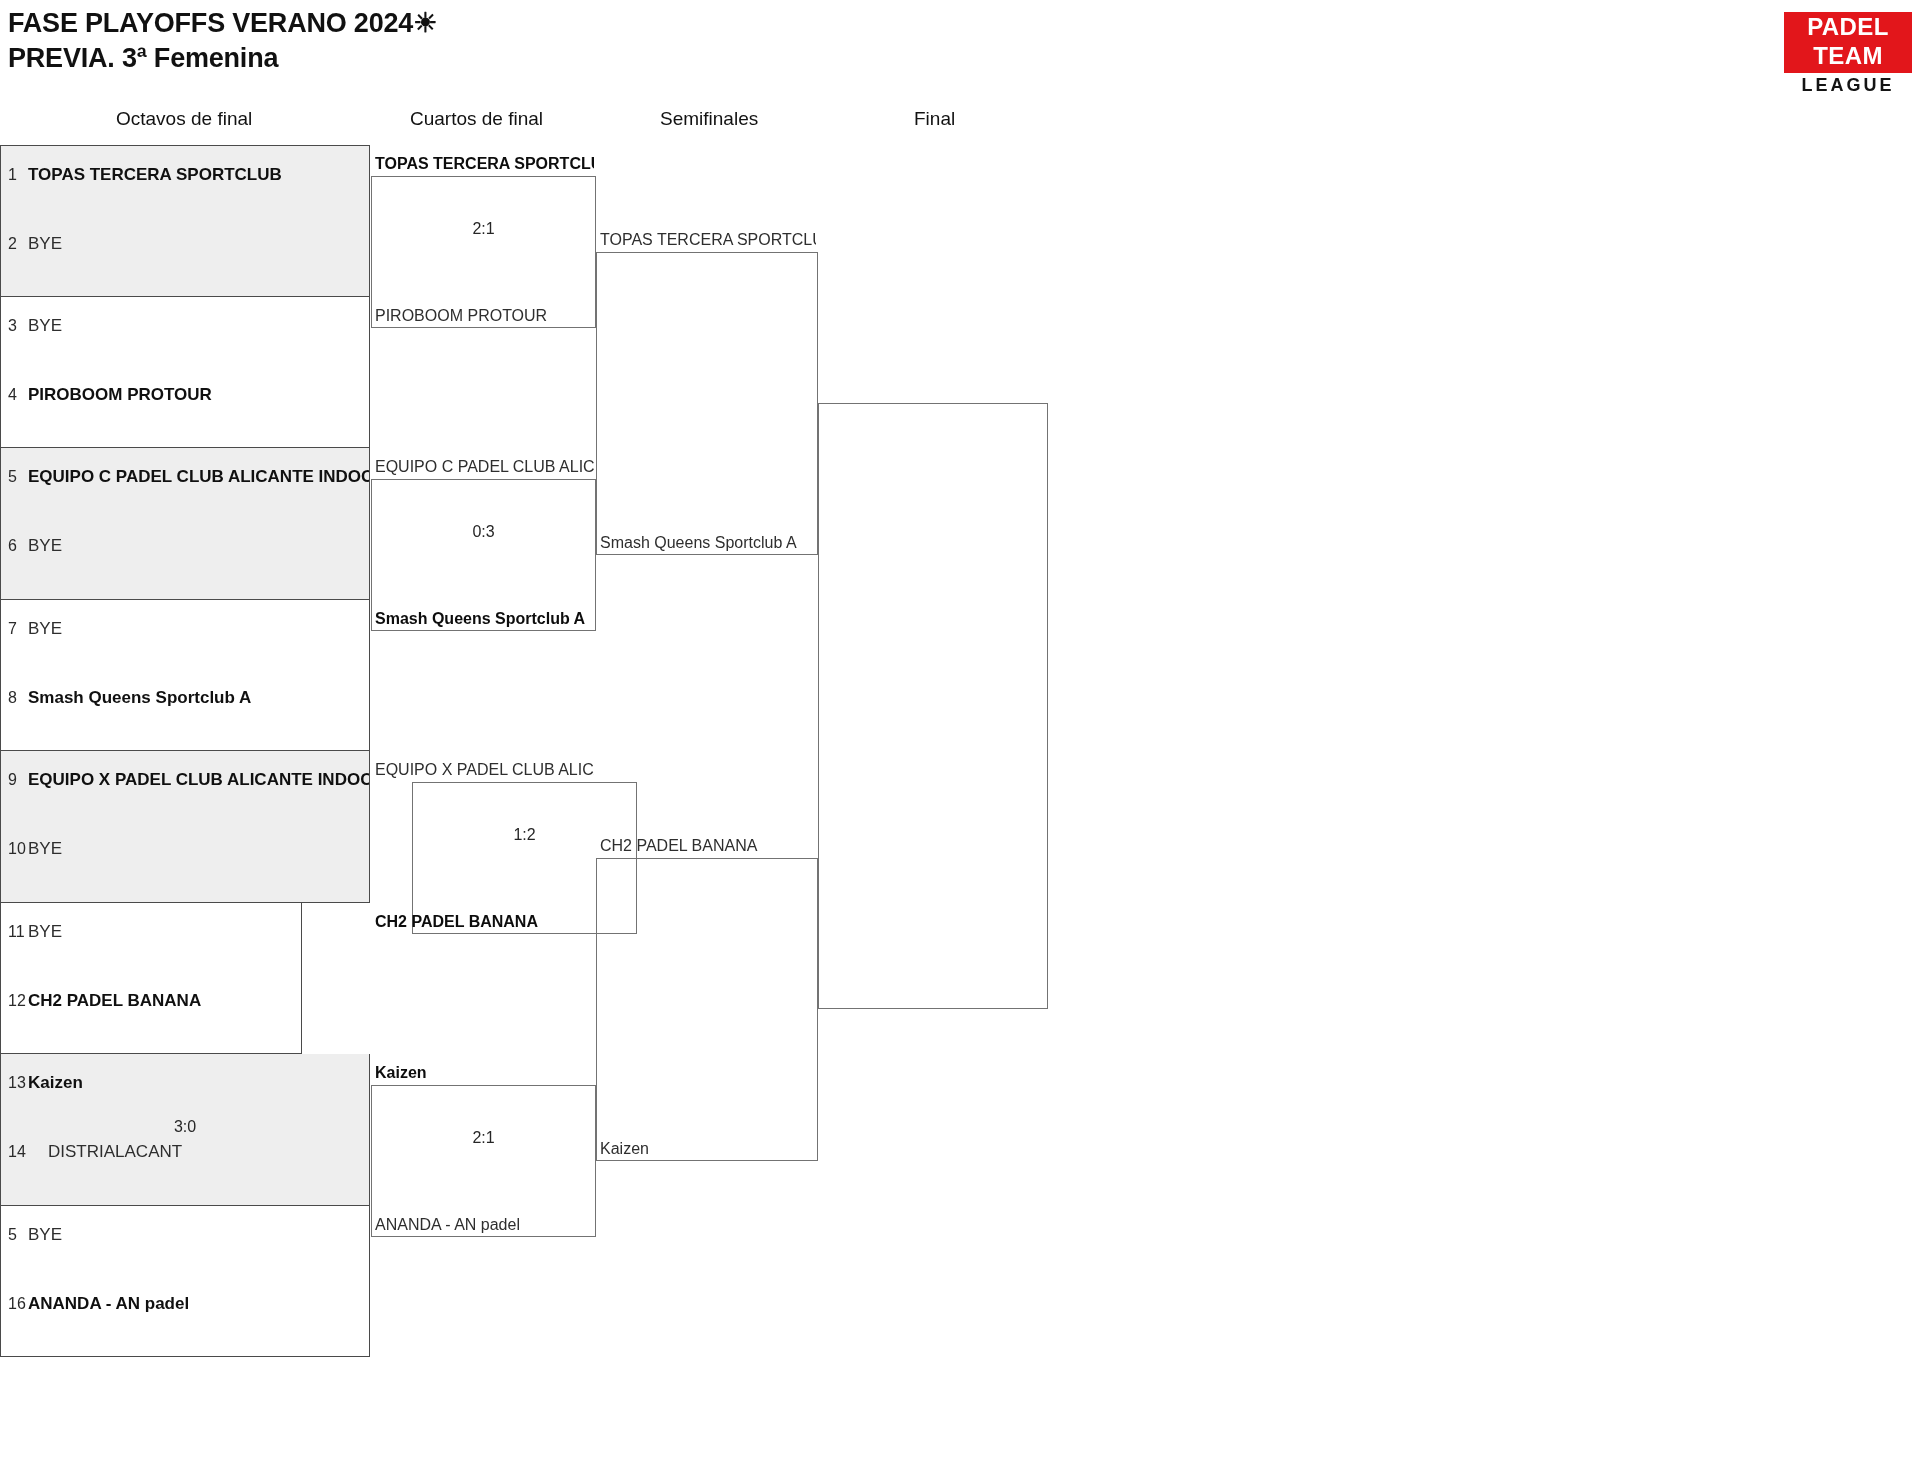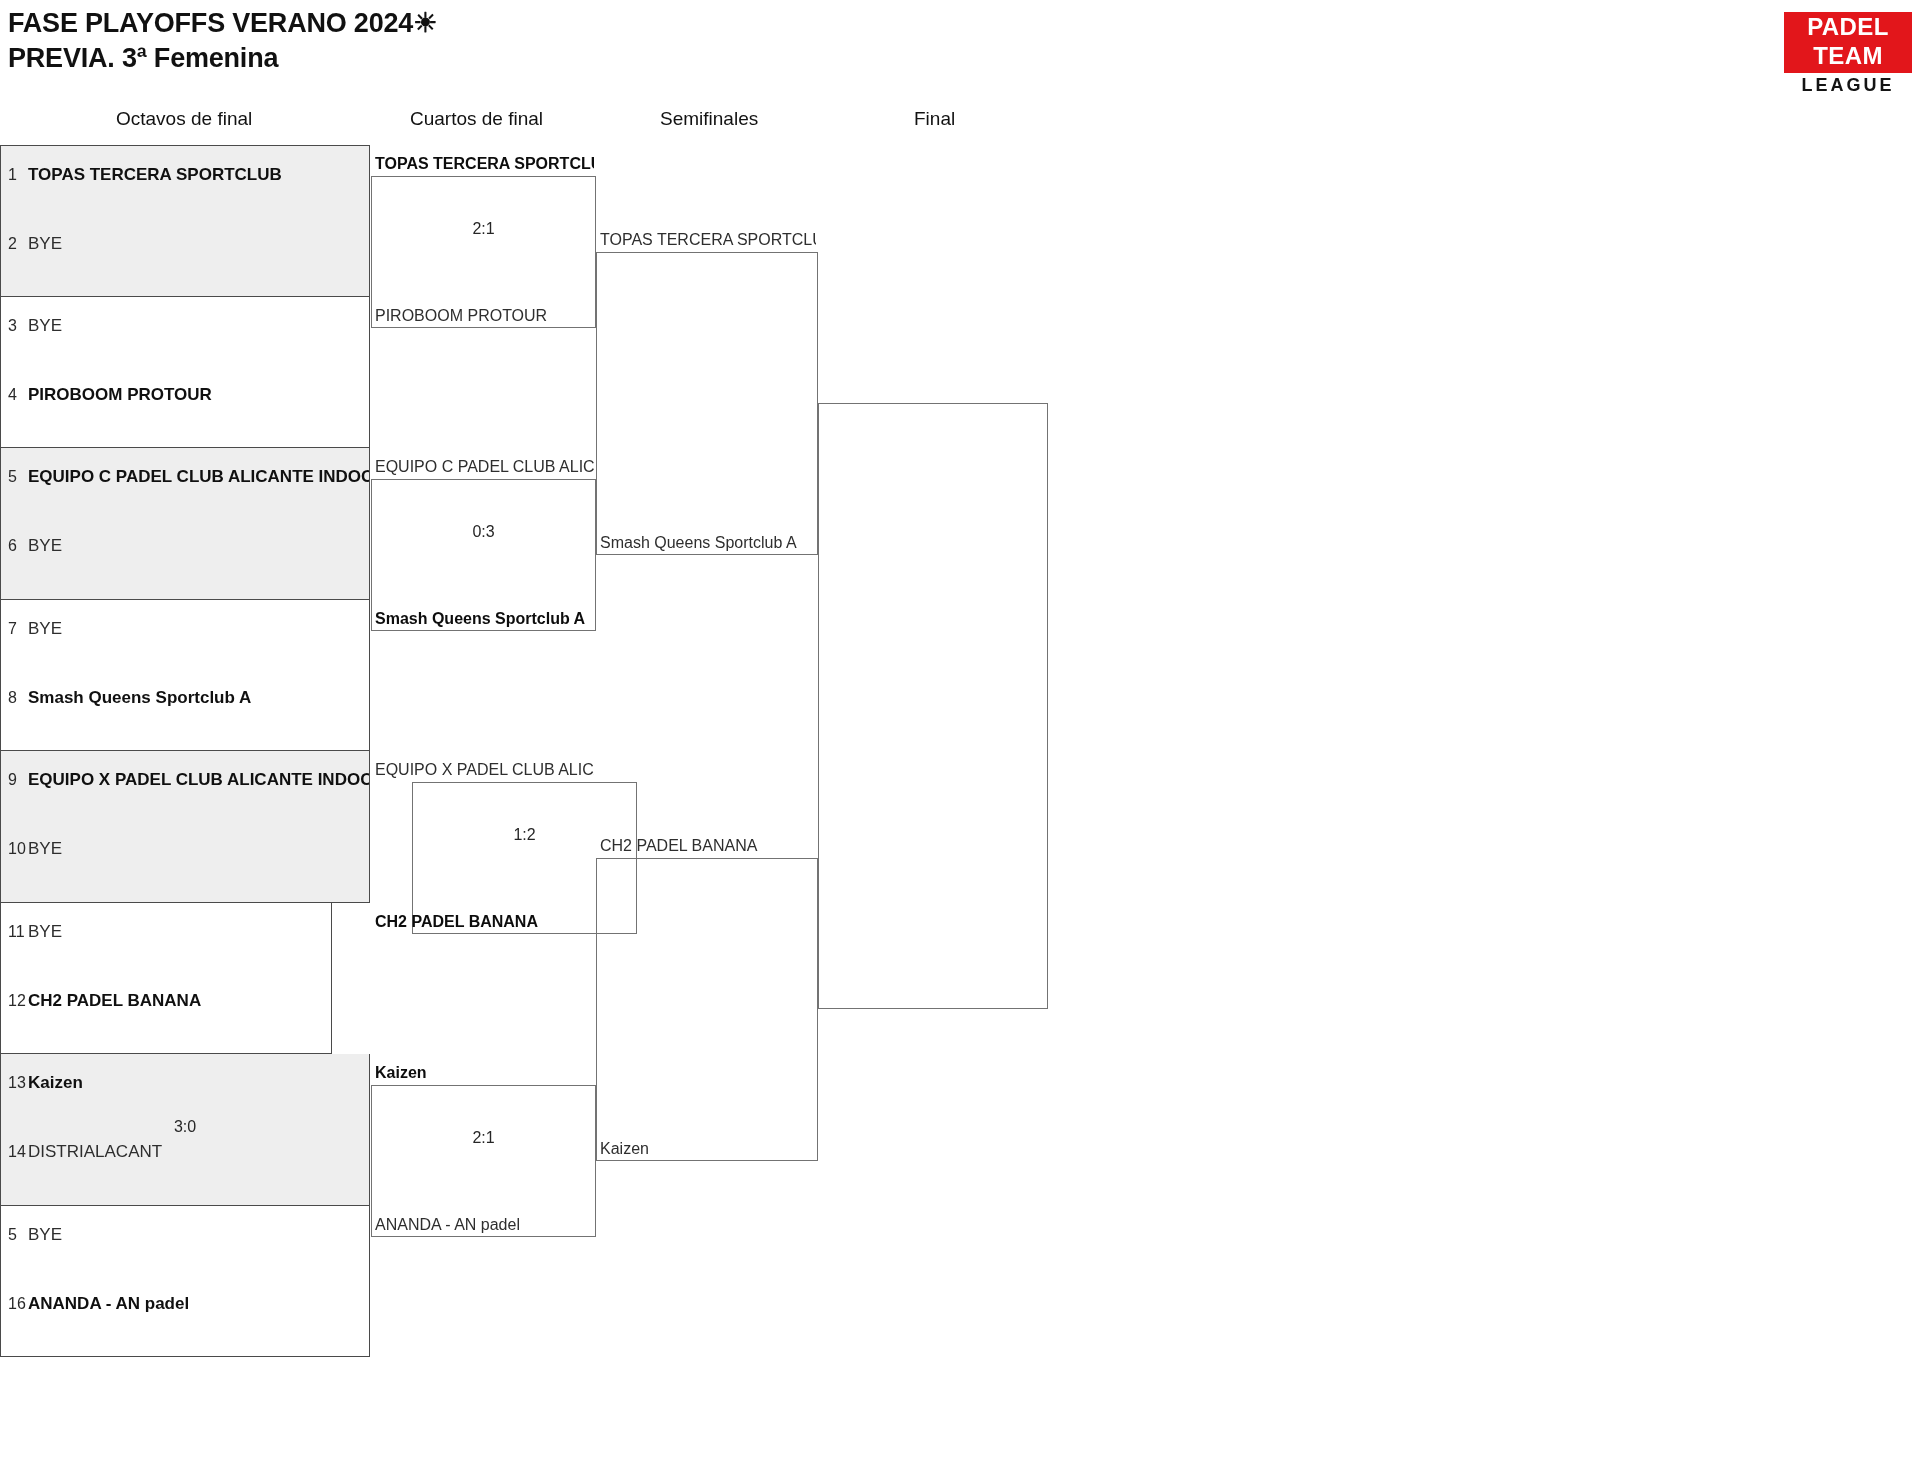--- a/index.html
+++ b/index.html
@@ -223,36 +223,36 @@
       <div class="seedpair shaded" style="left: 0px; top: 751px; width: 370px; height: 151.5px;">
         <div class="seedrow" style="top: 17px;">
           <span class="seed-num">9</span>
           <span class="seed-name win">EQUIPO X PADEL CLUB ALICANTE INDOOR</span>
         </div>
         <div class="seedrow" style="top: 86px;">
           <span class="seed-num">10</span>
           <span class="seed-name lose">BYE</span>
         </div>
       </div>
-      <div class="seedpair plain" style="left: 0px; top: 902.5px; width: 332px; height: 151.5px;">
+      <div class="seedpair plain" style="left: 0px; top: 902.5px; width: 302px; height: 151.5px;">
         <div class="seedrow" style="top: 17px;">
           <span class="seed-num">11</span>
           <span class="seed-name lose">BYE</span>
         </div>
         <div class="seedrow" style="top: 86px;">
           <span class="seed-num">12</span>
           <span class="seed-name win">CH2 PADEL BANANA</span>
         </div>
       </div>
       <div class="seedpair shaded" style="left: 0px; top: 1054px; width: 370px; height: 151.5px;">
         <div class="seedrow" style="top: 17px;">
           <span class="seed-num">13</span>
           <span class="seed-name win">Kaizen</span>
         </div>
-        <div class="seedrow" style="top: 86px;">
+        <div class="seedrow" style="top: 86px; gap: 20px;">
           <span class="seed-num">14</span>
           <span class="seed-name lose">DISTRIALACANT</span>
         </div>
         <div class="r1-score" style="top: 52px;">3:0</div>
       </div>
       <div class="seedpair plain" style="left: 0px; top: 1205.5px; width: 370px; height: 151.5px;">
         <div class="seedrow" style="top: 17px;">
           <span class="seed-num">5</span>
           <span class="seed-name lose">BYE</span>
         </div>

